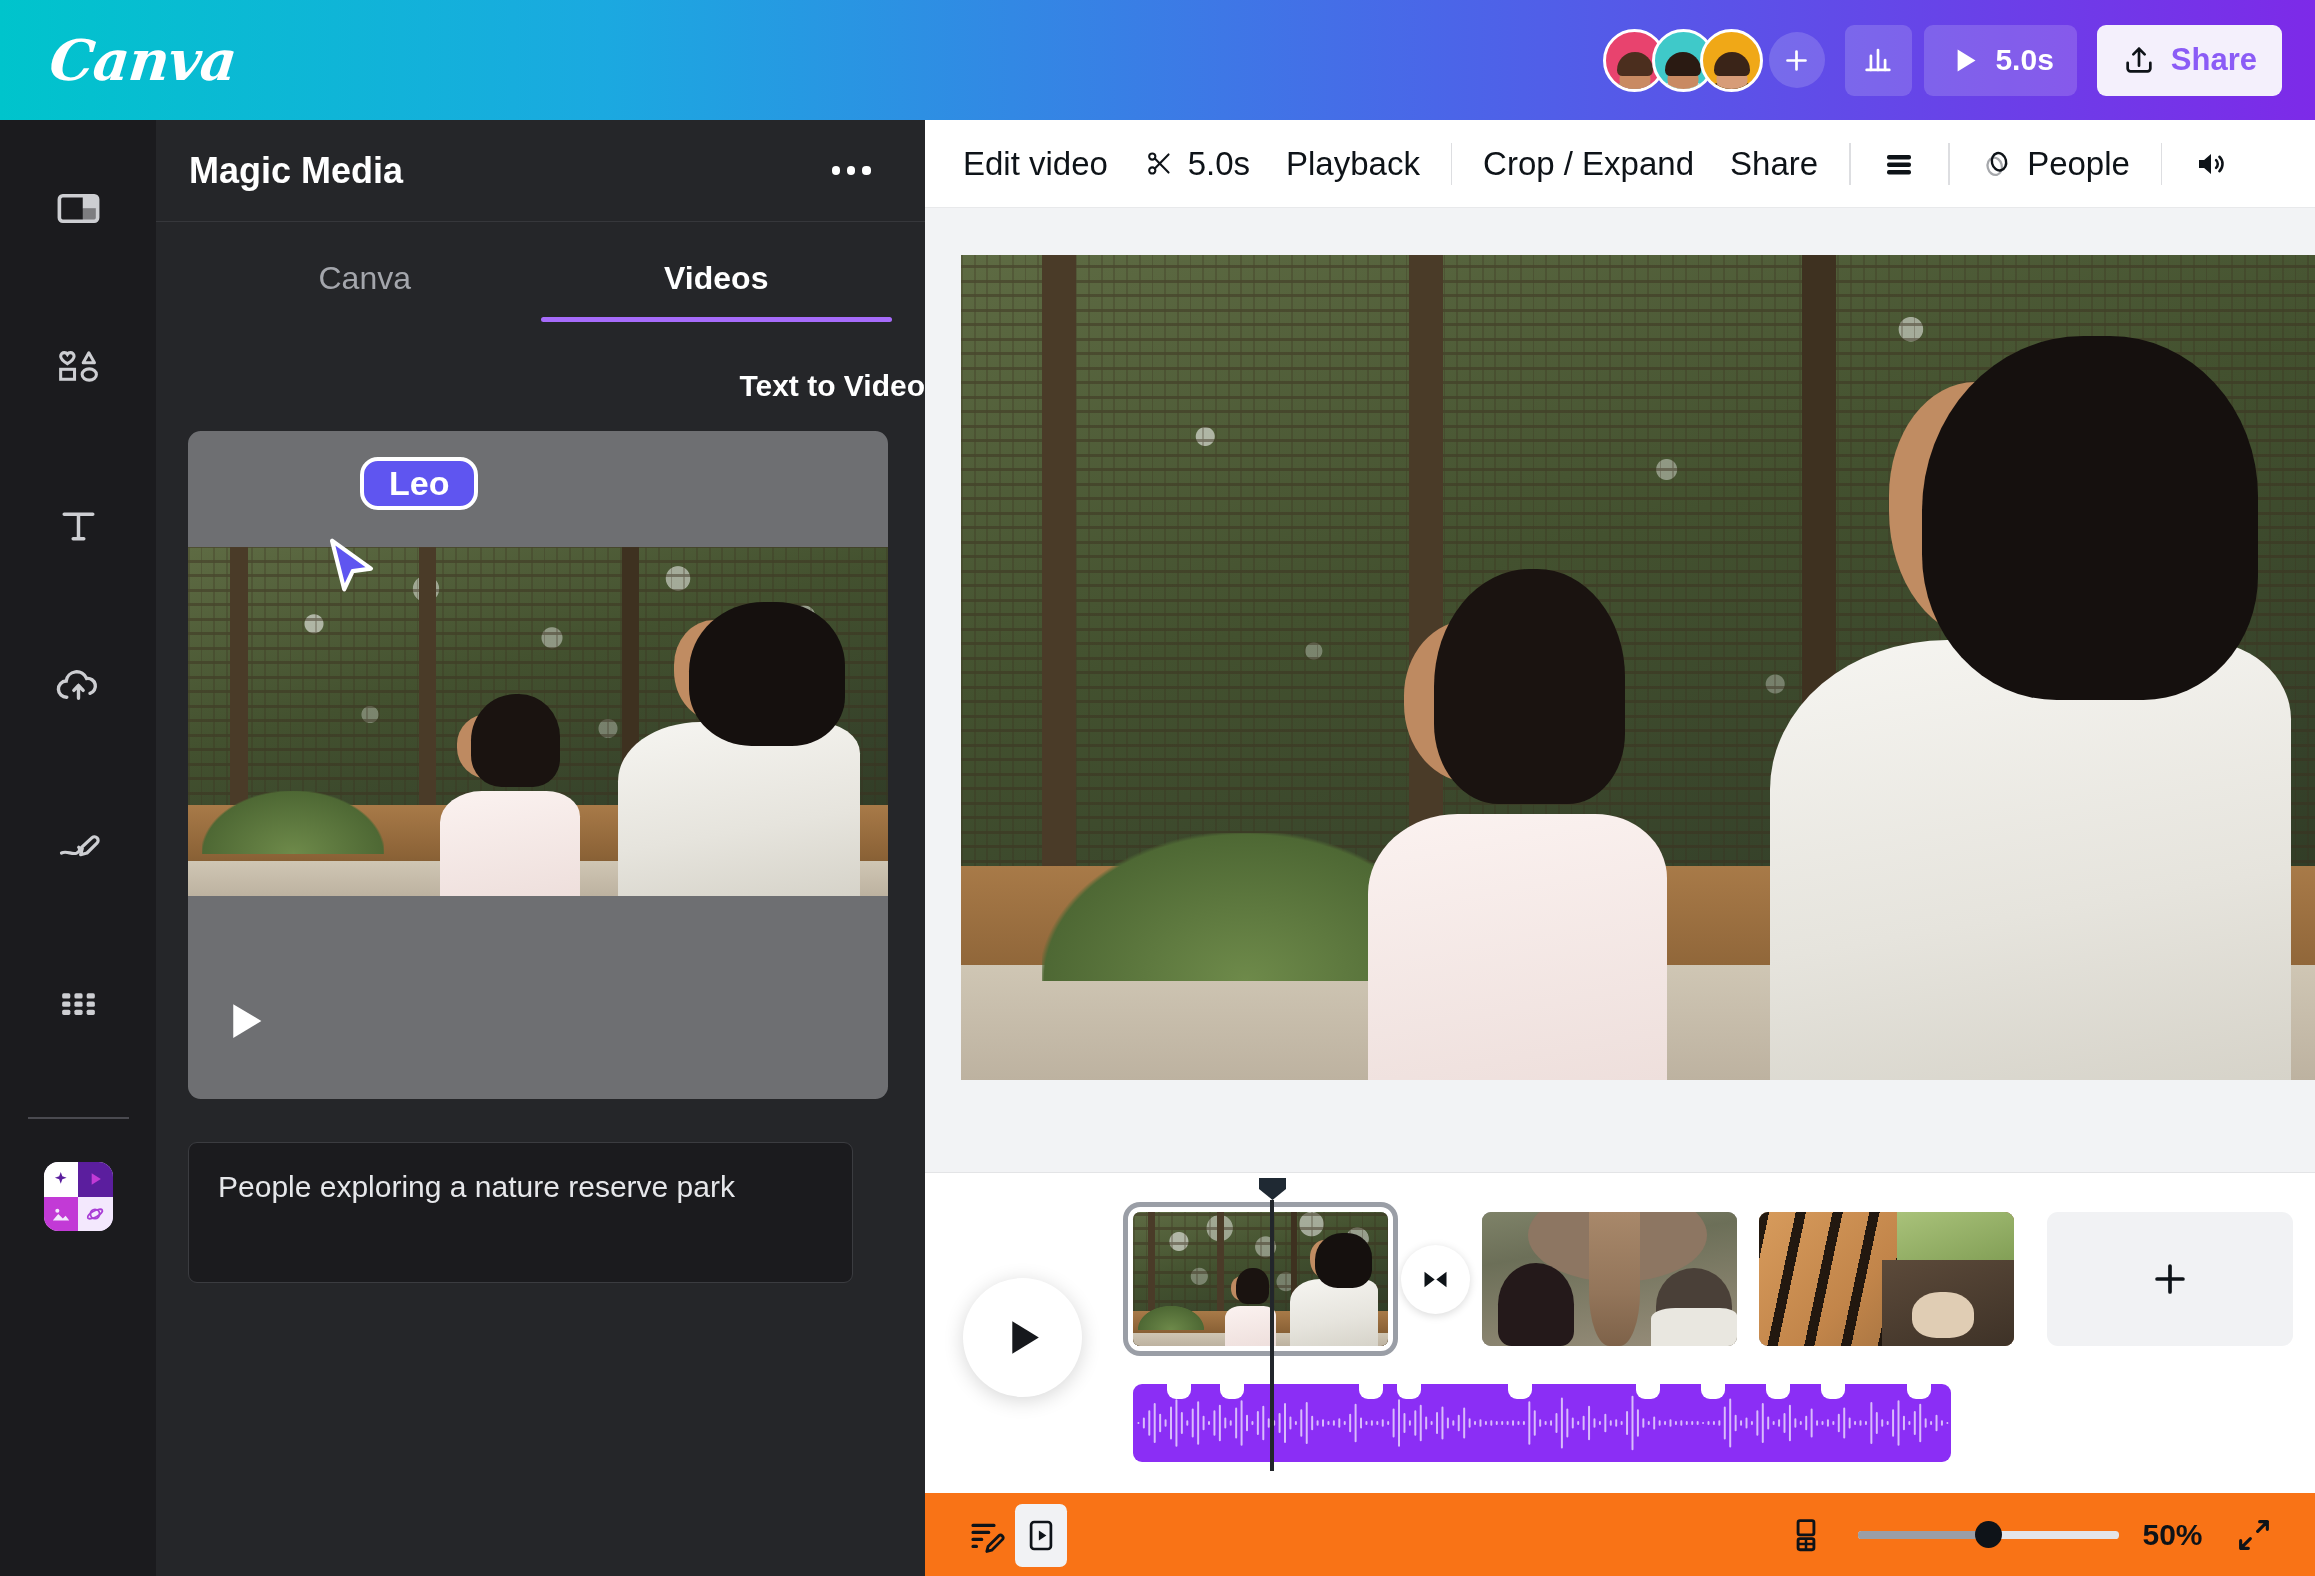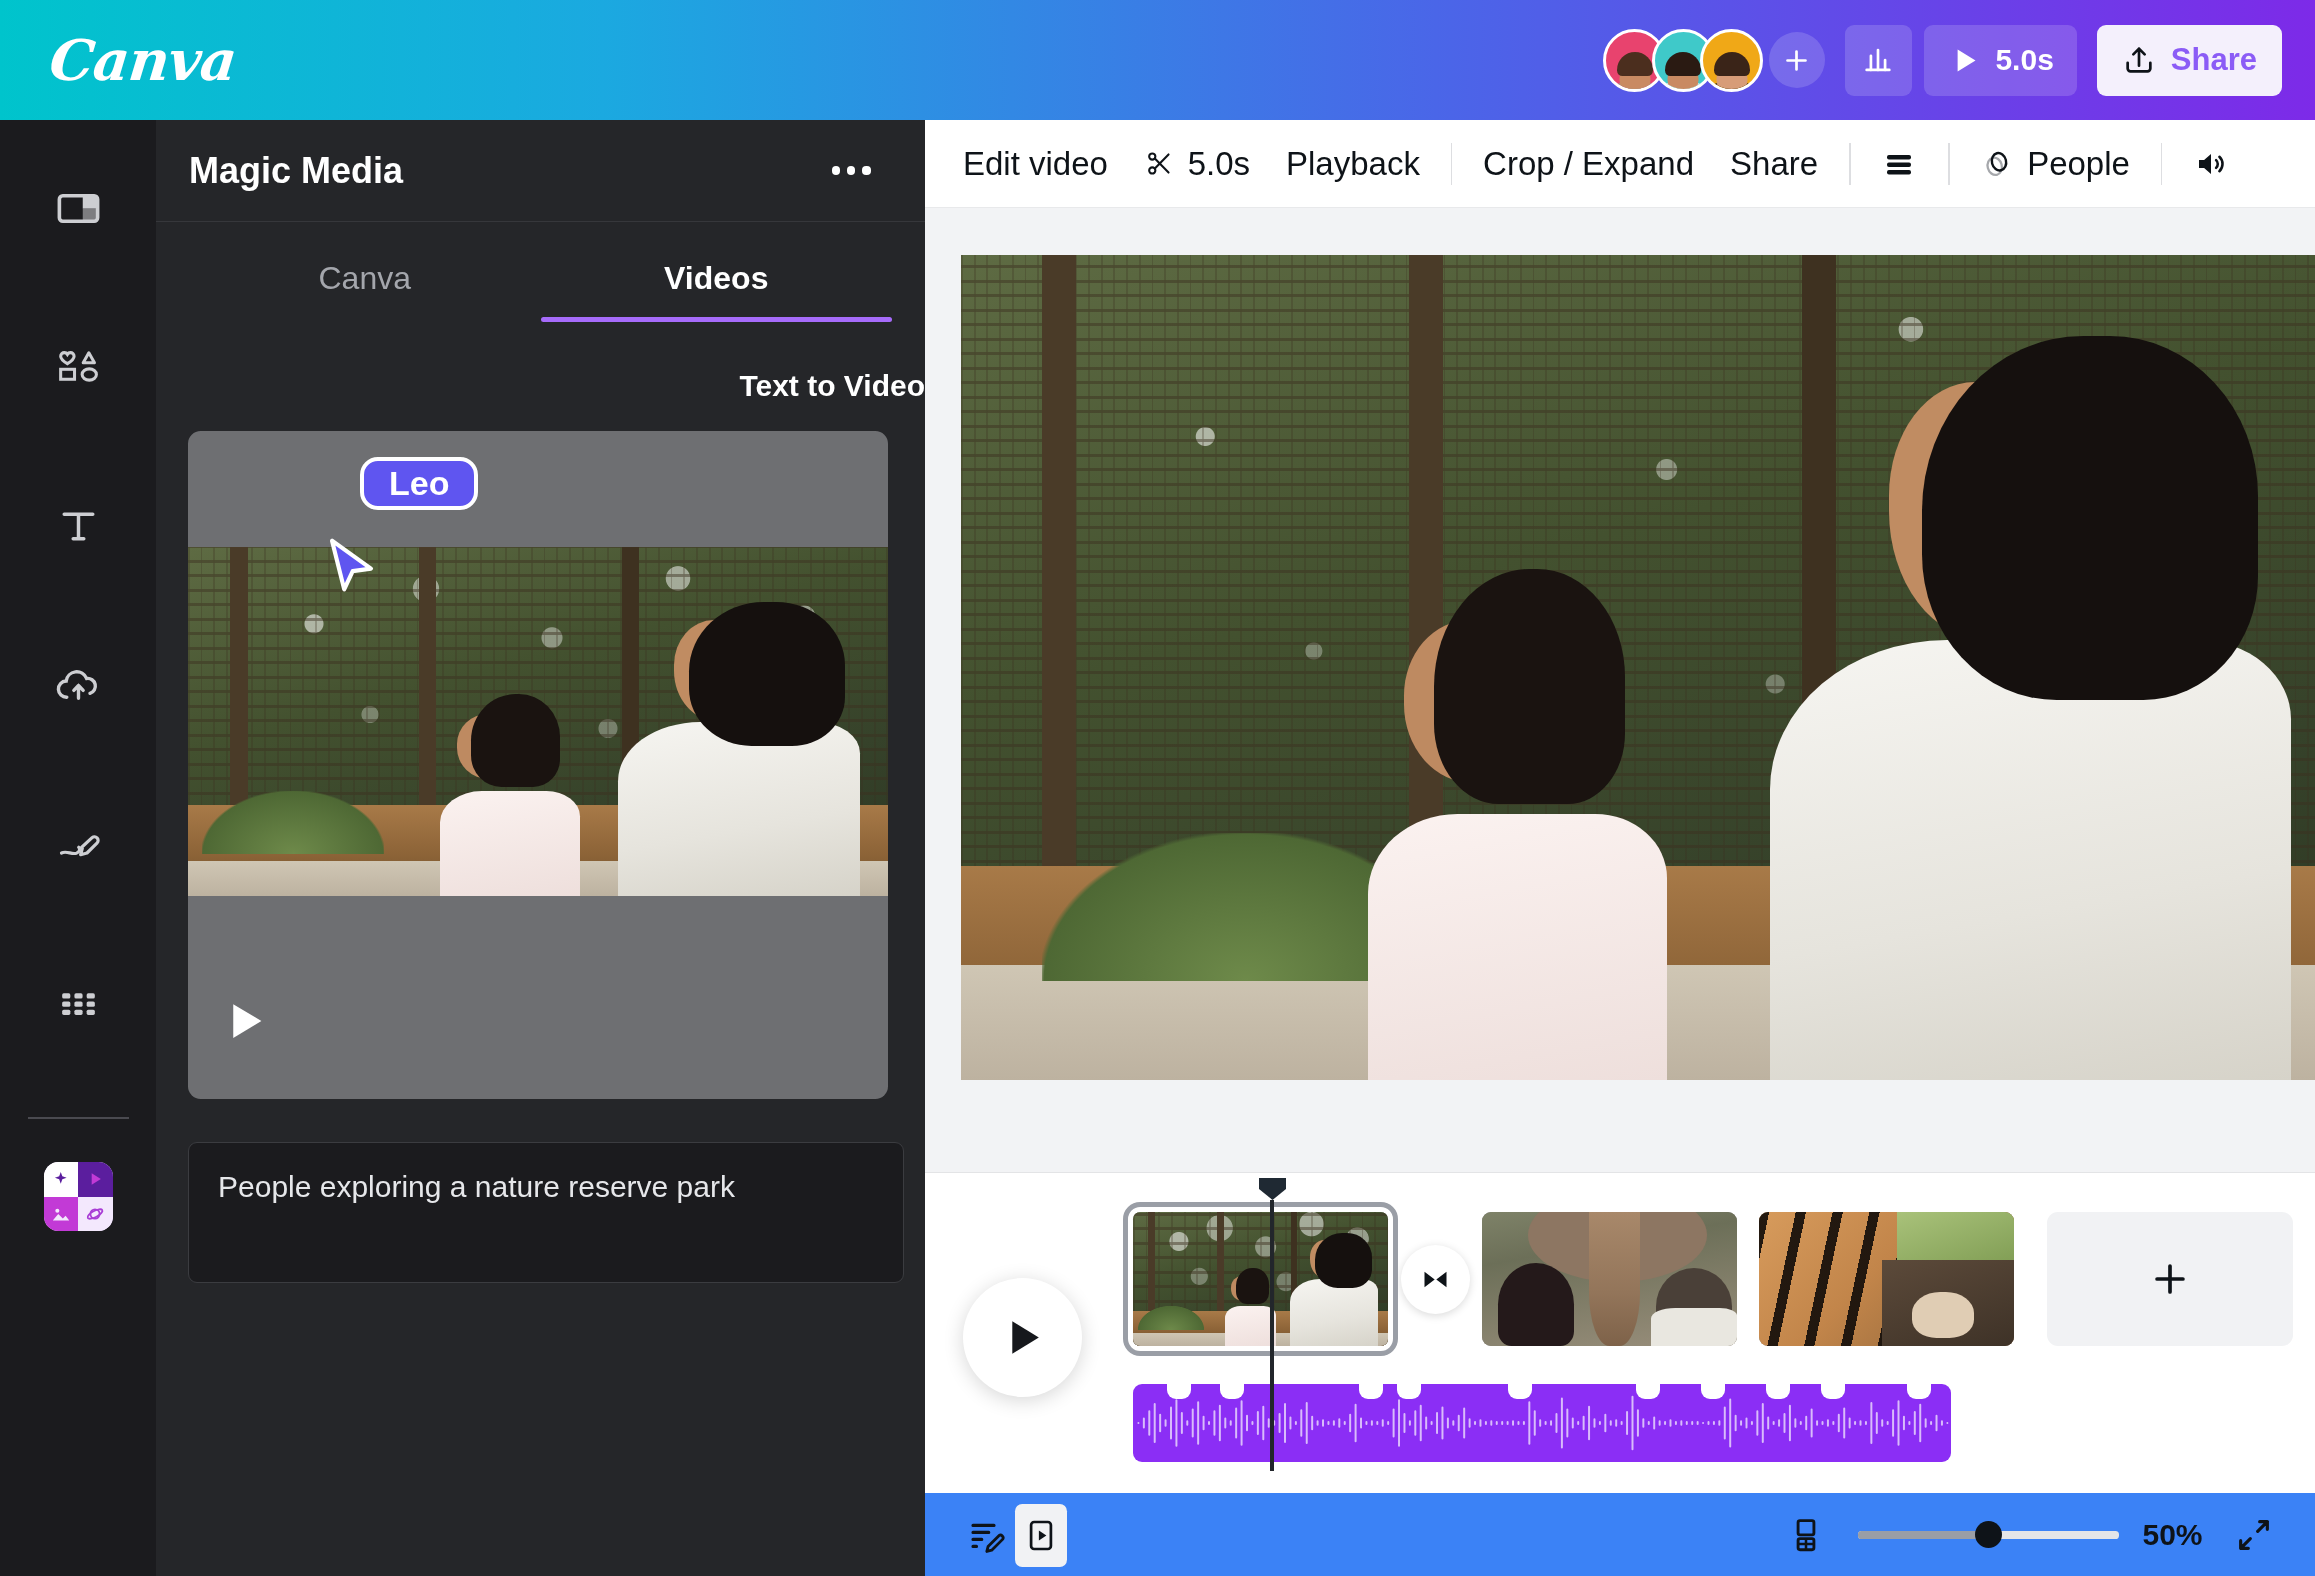--- a/index.html
+++ b/index.html
@@ -116,21 +116,21 @@
     background: #6E6F72; border-radius: 12.7px; overflow: hidden;
   }
   .video-card .thumb {
     position: absolute; left: 0; top: 116px; width: 700px; height: 349px;
     overflow: hidden;
   }
   .video-card .playrow {
     position: absolute; left: 34px; bottom: 51px; width: 45px; height: 54px;
   }
   .prompt-box {
-    position: absolute; left: 188px; top: 1142px; width: 716px; height: 141px;
+    position: absolute; left: 188px; top: 1142px; width: 665px; height: 141px;
     background: #1B1B1E; border: 1.8px solid #3B3C40; border-radius: 9px;
     padding: 27px 29px; color: #E6E7EA; font-size: 30px; cursor: text;
   }
   .gen-btn {
     position: absolute; left: 188px; top: 1329px; width: 700px; height: 90px;
     background: #8B3DFF; border-radius: 9px; display: flex; align-items: center;
     justify-content: center; gap: 23.5px; cursor: pointer;
   }
   .gen-btn .lbl { color:#fff; font-size: 33px; font-weight: 700; }
 
@@ -209,21 +209,21 @@
   }
   .audio-notches { position: absolute; left:0; top:0; width: 100%; height: 16.3px; }
   .audio-notches i {
     position: absolute; top: -5.4px; width: 23.5px; height: 20px;
     background: #fff; border-radius: 0 0 9px 9px;
   }
 
   
   .bottombar {
     position: absolute; left: 925px; top: 1493px; width: 1391px; height: 84px;
-    background: #3b82f6; display: flex; align-items: center; padding: 0 34px;
+    background: #f97316; display: flex; align-items: center; padding: 0 34px;
   }
   .bb-icon {
     width: 56px; height: 56px; display:flex; align-items:center;
     justify-content:center; border-radius: 7.2px; cursor: pointer;
   }
   .bb-icon.active { background: #F1F2F4; width: 52px; height: 63px; }
   .zoom-wrap { margin-left: auto; display: flex; align-items: center; gap: 23.5px; }
   .slider { position: relative; width: 261px; height: 7.2px; cursor: pointer; }
   .slider .track-bg { position:absolute; left:0; top:0; width:100%; height:7.2px; background:#E4E5E8; border-radius:3.6px; }
   .slider .track-fill { position:absolute; left:0; top:0; height:7.2px; background:#9A9EA6; border-radius:3.6px; }

